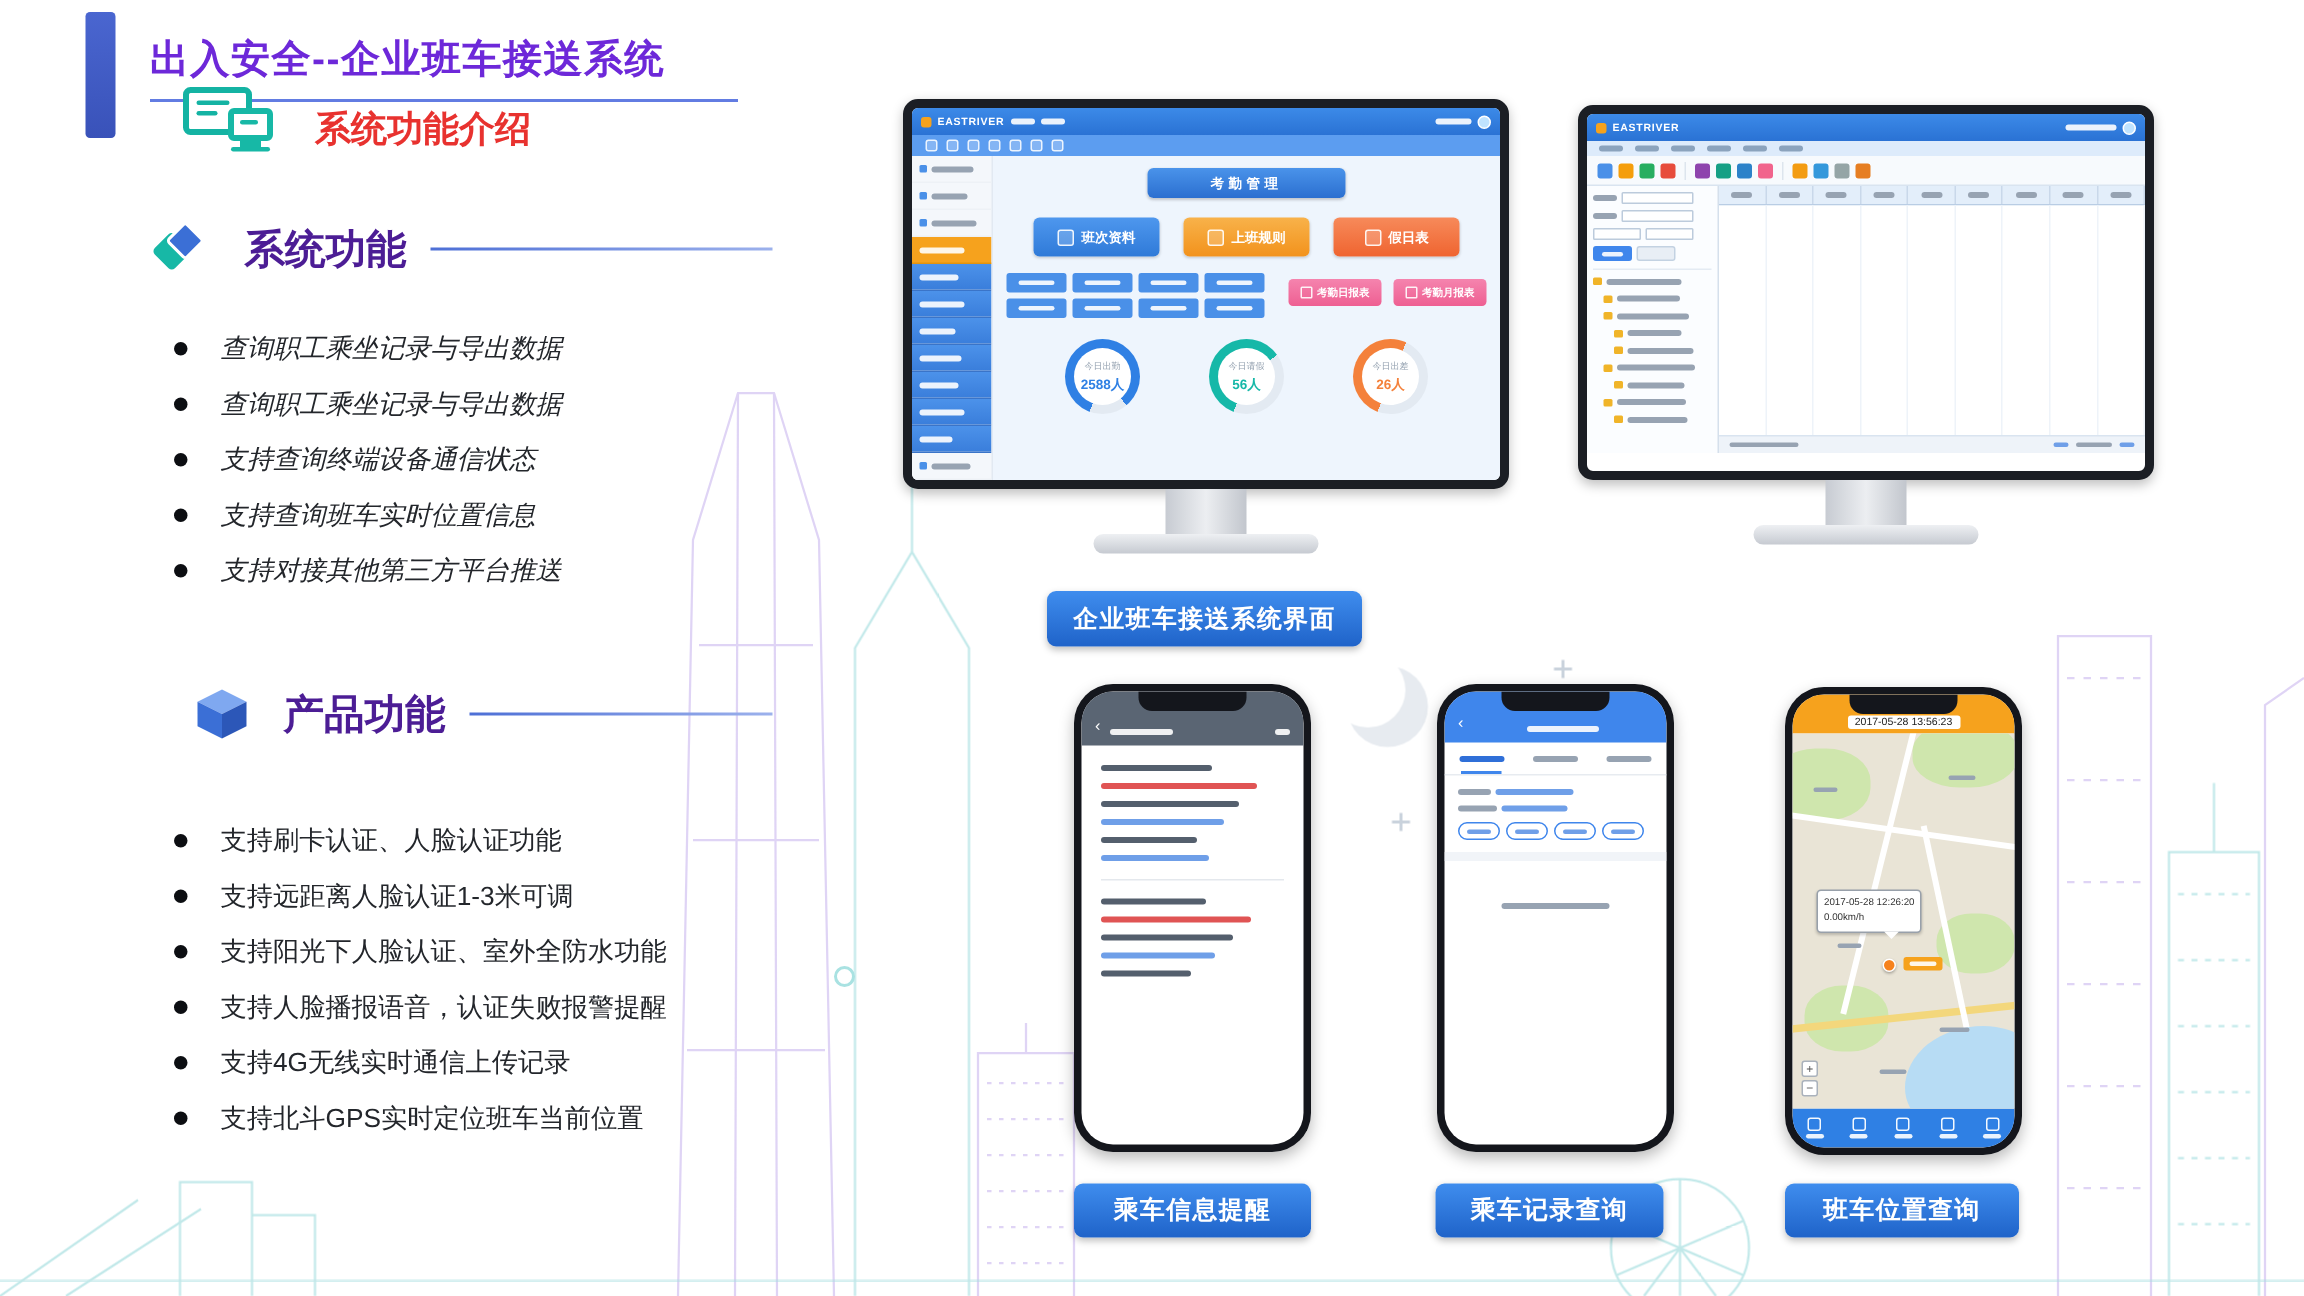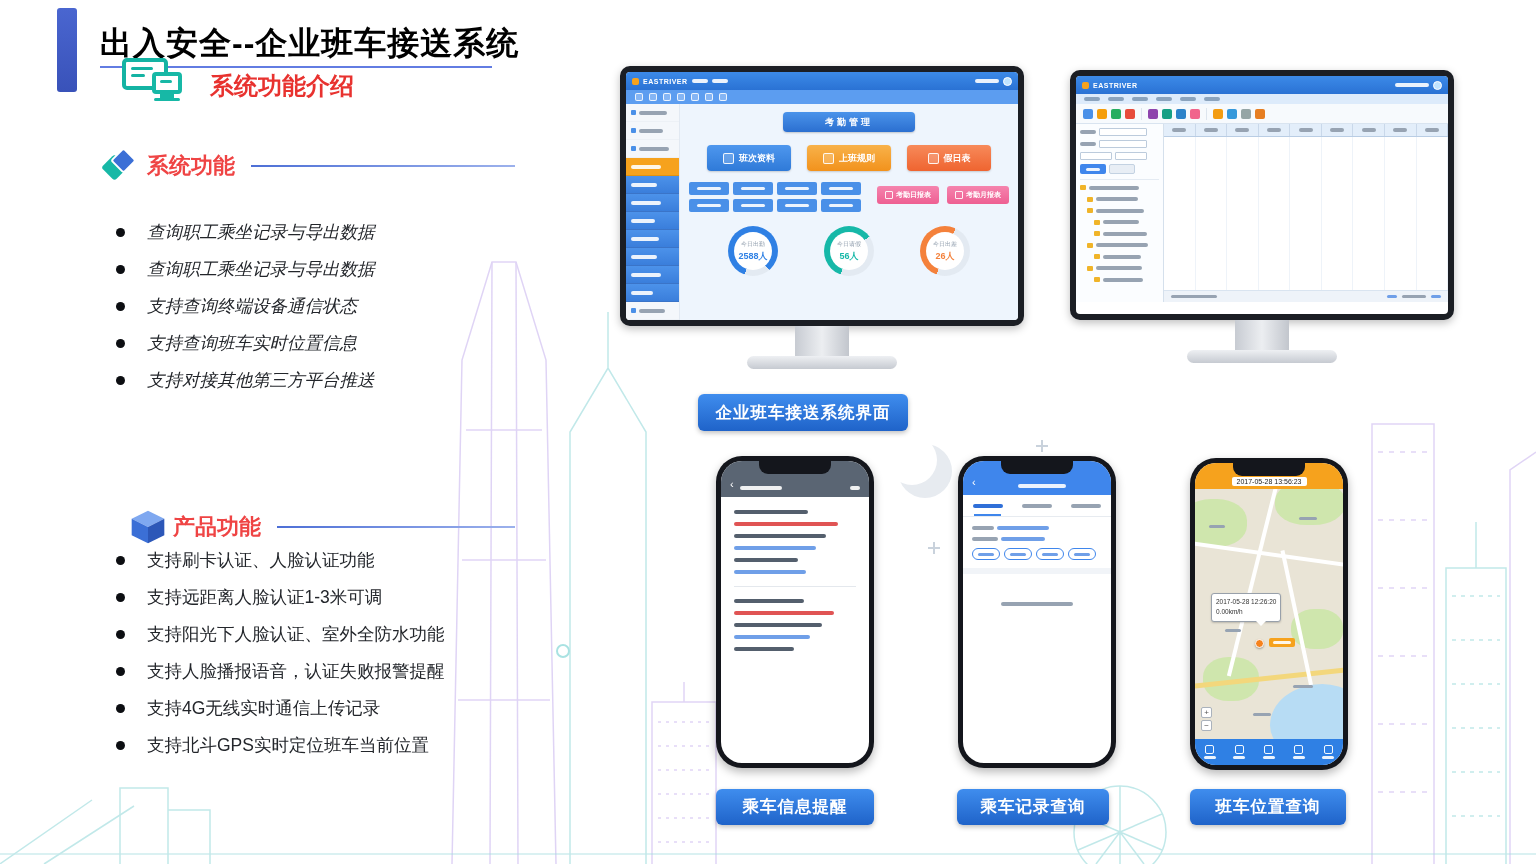--- a/index.html
+++ b/index.html
@@ -21,58 +21,58 @@
   .kw{background:rgba(255,255,255,.9);}
   .kb{background:#6f9fe8;}
   .kB{background:#2f6fd8;}
   .kd{background:#545f6d;}
   .kr{background:#e05454;}
   .kg{background:#97a3b2;}
 
   
   .accent-bar{position:absolute;left:57px;top:8px;width:20px;height:84px;z-index:1;
               background:linear-gradient(#4a66d0,#3952b9);border-radius:3px;}
-  .title{position:absolute;left:100px;top:22px;margin:0;font-size:32px;font-weight:bold;
-         color:#000000;letter-spacing:1px;z-index:1;}
+  .title{position:absolute;left:100px;top:22px;margin:0;font-size:26px;font-weight:bold;
+         color:#6d28d9;letter-spacing:1px;z-index:1;}
   .title-line{position:absolute;left:100px;top:66px;width:392px;height:2px;background:#3b5bdb;opacity:.8;z-index:1;}
 
   .intro-icon{position:absolute;left:122px;top:58px;width:80px;height:56px;z-index:1;}
   .ii-a{position:absolute;left:0;top:0;width:46px;height:32px;border:4px solid #14b3a3;border-radius:5px;background:#fff;}
   .ii-a i{position:absolute;left:5px;height:3px;border-radius:2px;background:#14b3a3;}
   .ii-b{position:absolute;left:30px;top:14px;width:30px;height:22px;border:4px solid #17b8a6;border-radius:4px;background:#fff;}
   .ii-b i{position:absolute;left:4px;top:4px;width:12px;height:3px;border-radius:2px;background:#17b8a6;}
   .ii-s{position:absolute;left:38px;top:36px;width:14px;height:4px;background:#17b8a6;}
   .ii-base{position:absolute;left:32px;top:40px;width:26px;height:3px;background:#17b8a6;border-radius:2px;}
   .subtitle{position:absolute;left:210px;top:70px;font-size:24px;font-weight:bold;color:#e8322f;z-index:1;}
 
   
   .sec-head{position:absolute;display:flex;align-items:center;width:412px;left:103px;z-index:1;}
   .sec-head.sys{top:148px;}
-  .sec-head.prod{top:510px;padding-left:28px;}
-  .sec-title{font-size:22px;font-weight:bold;color:#ef4444;margin-left:8px;}
+  .sec-head.prod{top:458px;padding-left:28px;}
+  .sec-title{font-size:27px;font-weight:bold;color:#4c1d95;margin-left:24px;}
   .sec-line{flex:1;height:2px;background:linear-gradient(90deg,#4d6fd6,#9cb1ec);margin-left:16px;}
   .icon-layers{position:relative;width:36px;height:36px;flex:none;}
   .icon-layers .d1{position:absolute;left:2px;top:10px;width:19px;height:19px;background:#17b8a6;transform:rotate(45deg);border-radius:3px;}
   .icon-layers .d2{position:absolute;left:11px;top:3px;width:19px;height:19px;background:#3b6fd6;transform:rotate(45deg);border-radius:3px;border:2px solid #fff;}
   .icon-cube{position:relative;width:34px;height:34px;flex:none;}
   .icon-cube i{position:absolute;left:0;top:0;width:34px;height:34px;display:block;}
   .icon-cube .f-top{background:#7fa8f0;clip-path:polygon(50% 2%,98% 26%,50% 50%,2% 26%);}
   .icon-cube .f-left{background:#3b6fd6;clip-path:polygon(2% 26%,50% 50%,50% 98%,2% 74%);}
   .icon-cube .f-right{background:#2c57b8;clip-path:polygon(98% 26%,50% 50%,50% 98%,98% 74%);}
 
   
   .bullets{position:absolute;left:116px;width:436px;z-index:1;}
   .sys-list{top:220px;font-style:italic;}
   .prod-list{top:548px;}
   .bullet{display:flex;align-items:center;margin-bottom:13px;height:24px;}
   .dot{width:9px;height:9px;border-radius:50%;background:#0c0e12;margin-right:22px;flex:none;}
   .bt{font-size:17.5px;color:#23262b;white-space:nowrap;}
 
   
-  .monitor{position:absolute;z-index:1;margin-left:18px;}
+  .monitor{position:absolute;z-index:1;}
   .monitor1{left:602px;top:66px;width:404px;}
   .monitor2{left:1052px;top:70px;width:384px;}
   .m-frame{border:6px solid #1b1e24;border-radius:10px;background:#fff;overflow:hidden;box-shadow:0 3px 8px rgba(0,0,0,.25);}
   .m-neck{width:54px;height:32px;margin:0 auto;background:linear-gradient(90deg,#c7cbd2,#eceef1 50%,#c2c6cd);}
   .m-base{width:150px;height:13px;margin:-2px auto 0;background:linear-gradient(#eef0f3,#c6cad1);border-radius:7px;}
 
   
   .screen{position:relative;}
   .s1{width:392px;height:248px;}
   .s-top{height:18px;background:linear-gradient(#3c8ae8,#2a72d4);display:flex;align-items:center;gap:4px;padding:0 6px;}

